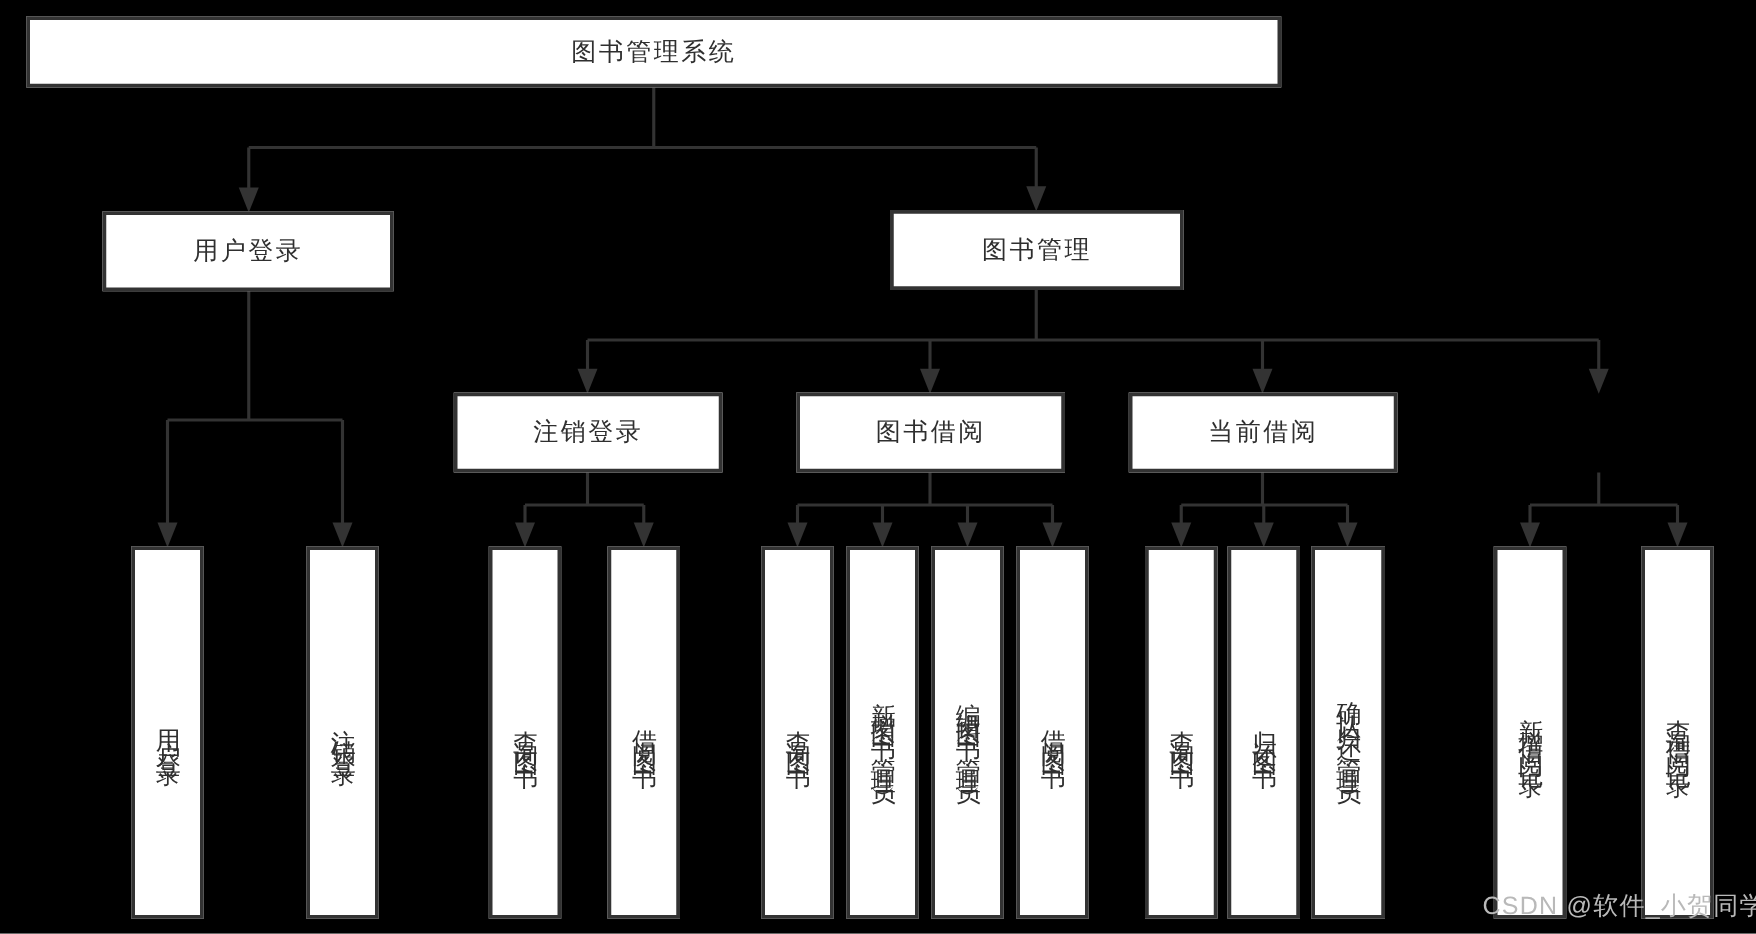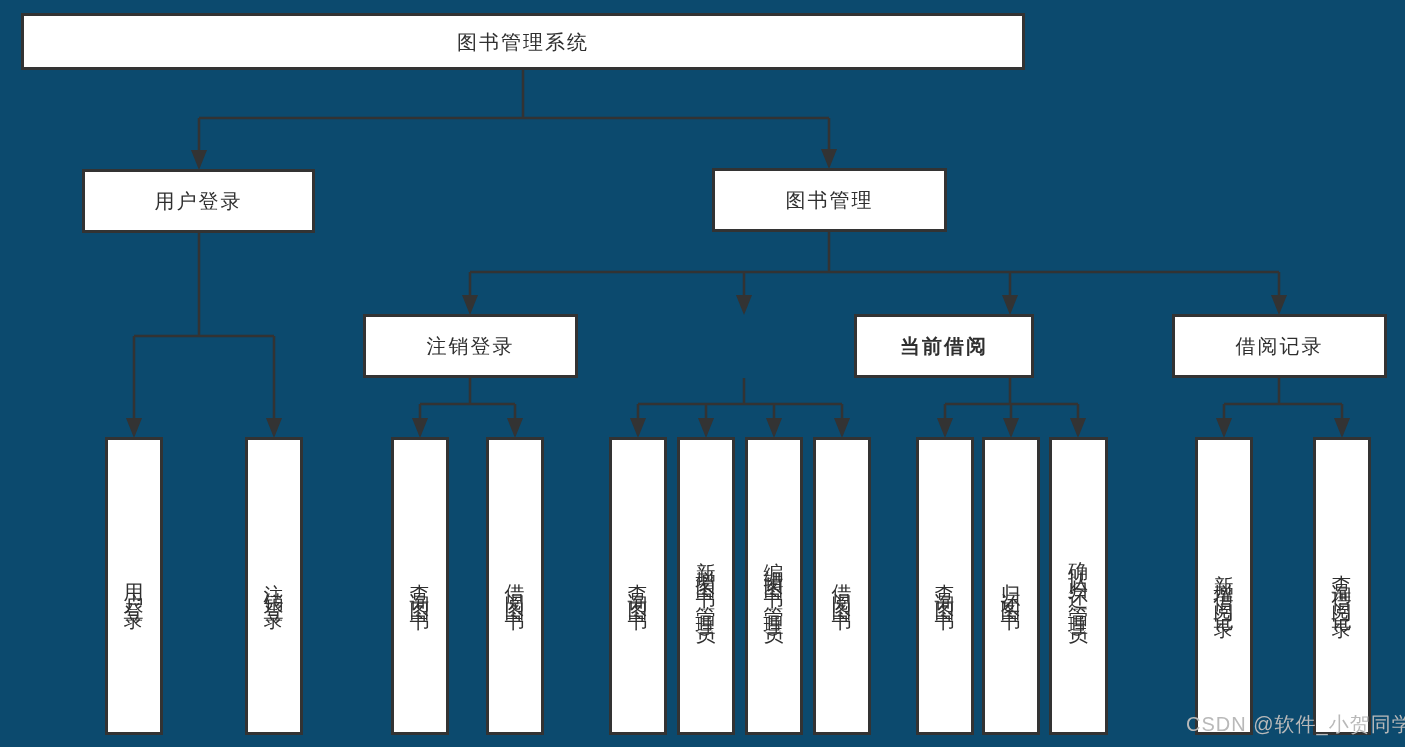--- a/index.html
+++ b/index.html
@@ -5,21 +5,21 @@
   :root{
     --line:#333333;
     --text:#2f2f2f;
     --wm:#b9b9b9;
   }
   html,body{margin:0;padding:0;background:#ffffff;}
   .canvas{
     position:relative;
     width:1405px;
     height:747px;
-    background:#0c4a6e;
+    background:#000000;
     font-family:"Liberation Sans","DejaVu Sans",sans-serif;
     overflow:hidden;
   }
   svg.wires{position:absolute;left:0;top:0;width:1405px;height:747px;}
   svg.wires .wire{stroke:var(--line);stroke-width:2.5;fill:none;}
   svg.wires .head{fill:var(--line);stroke:none;}
   .node{
     position:absolute;
     box-sizing:border-box;
     border:3px solid var(--line);
@@ -110,22 +110,22 @@
       <polygon points="1334,418 1350,418 1342,438"></polygon>
     </g>
   </svg>
 
   <div class="node h" style="left:21px;top:13px;width:1004px;height:57px;">图书管理系统</div>
 
   <div class="node h" style="left:82px;top:169px;width:233px;height:64px;">用户登录</div>
   <div class="node h" style="left:712px;top:168px;width:235px;height:64px;font-family:Liberation Serif, serif;">图书管理</div>
 
   <div class="node h" style="left:363px;top:314px;width:215px;height:64px;">注销登录</div>
-  <div class="node h" style="left:854px;top:314px;width:180px;height:64px;font-weight:bold;">当前借阅</div>
-  <div class="node h" style="left:1172px;top:314px;width:215px;height:64px;">借阅记录</div>
+  <div class="node h" style="left:637px;top:314px;width:215px;height:64px;">图书借阅</div>
+  <div class="node h" style="left:903px;top:314px;width:215px;height:64px;">当前借阅</div>
 
   <div class="node v" style="left:105px;top:437px;width:58px;height:298px;">用户登录</div>
   <div class="node v" style="left:245px;top:437px;width:58px;height:298px;">注销登录</div>
 
   <div class="node v" style="left:391px;top:437px;width:58px;height:298px;">查询图书</div>
   <div class="node v" style="left:486px;top:437px;width:58px;height:298px;">借阅图书</div>
 
   <div class="node v" style="left:609px;top:437px;width:58px;height:298px;">查询图书</div>
   <div class="node v" style="left:677px;top:437px;width:58px;height:298px;">新增图书（管理员）</div>
   <div class="node v" style="left:745px;top:437px;width:58px;height:298px;">编辑图书（管理员）</div>

